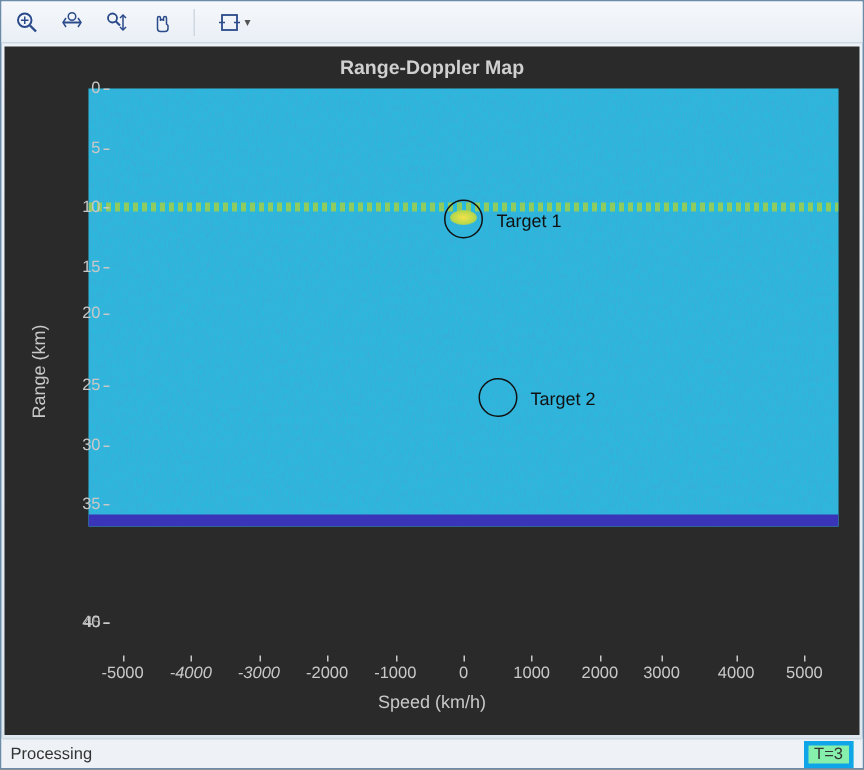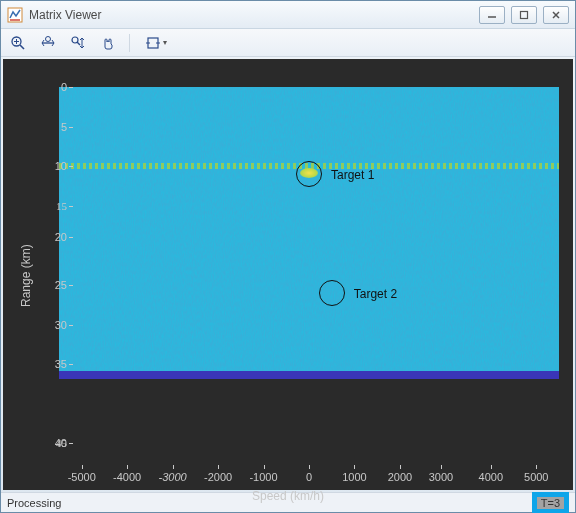--- a/index.html
+++ b/index.html
@@ -101,56 +101,28 @@
   .xlabel {
     position:absolute; color:#c8c8c8; font-size:12px;
     left: 50%; transform:translateX(-50%); top: 430px;
   }
   .statusbar {
     height: 20px; background: #eef2f7; border-top:1px solid #cfd8e2;
     display:flex; align-items:center; padding:0 6px; font-size:11px; color:#333;
   }
   .statusbar .sp { flex:1; }
   .statusbar .tbox {
-    border:5px solid #0ea5e9; background:#a3a3a3; padding:0 4px; font-size:11px;
+    border:3px solid #0ea5e9; background:#86efac; padding:0 4px; font-size:11px;
   }
 </style>
 </head>
 <body>
 
 <div class="window">
 
-  <div class="titlebar">
-    <span class="title-icon">
-      <svg viewBox="0 0 16 16" width="16" height="16">
-        <rect x="1" y="1" width="14" height="14" fill="#fff" stroke="#d08a3a"></rect>
-        <path d="M3 11 L6 5 L9 9 L13 3" stroke="#3a6fb0" stroke-width="1.5" fill="none"></path>
-        <path d="M3 13 L13 13" stroke="#d04a3a" stroke-width="1.5"></path>
-      </svg>
-    </span>
-    <span class="title">Matrix Viewer</span>
-    <div class="winbtns">
-      <div class="winbtn">
-        <svg width="10" height="10">
-            <line x1="1" y1="7" x2="9" y2="7" stroke="#555" stroke-width="1.5"></line>
-          </svg>
-      </div>
-      <div class="winbtn">
-        <svg width="10" height="10">
-            <rect x="1.5" y="1.5" width="7" height="7" fill="none" stroke="#555" stroke-width="1.2"></rect>
-          </svg>
-      </div>
-      <div class="winbtn">
-        <svg width="10" height="10">
-            <line x1="2" y1="2" x2="8" y2="8" stroke="#555" stroke-width="1.5"></line>
-            <line x1="8" y1="2" x2="2" y2="8" stroke="#555" stroke-width="1.5"></line>
-          </svg>
-      </div>
-    </div>
-  </div>
 
 
   <div class="toolbar">
     <div class="tbtn">
       <svg width="16" height="16">
           <circle cx="6.5" cy="6.5" r="4.5" fill="none" stroke="#2a4a8a" stroke-width="1.3"></circle>
           <line x1="10" y1="10" x2="14" y2="14" stroke="#2a4a8a" stroke-width="1.6"></line>
           <line x1="6.5" y1="4" x2="6.5" y2="9" stroke="#2a4a8a"></line>
           <line x1="4" y1="6.5" x2="9" y2="6.5" stroke="#2a4a8a"></line>
         </svg>
@@ -182,20 +154,21 @@
       <svg width="16" height="16">
           <rect x="3" y="3" width="10" height="10" fill="none" stroke="#2a4a8a" stroke-width="1.2"></rect>
           <line x1="1" y1="8" x2="5" y2="8" stroke="#2a4a8a"></line>
           <line x1="11" y1="8" x2="15" y2="8" stroke="#2a4a8a"></line>
         </svg>
       <span class="drop">▾</span>
     </div>
   </div>
 
   <div class="plot-outer">
+    <div class="plot-title">Range-Doppler Map</div>
     <div class="axes-wrap">
       <div class="axes">
         <div class="plot-surface">
           <svg class="noise" width="500" height="380" preserveAspectRatio="none">
             <defs>
               <filter id="n">
                   <feTurbulence type="fractalNoise" baseFrequency="0.9 0.25" numOctaves="2" stitchTiles="stitch"></feTurbulence>
               <feColorMatrix type="matrix" values="0 0 0 0 0.15  0 0 0 0 0.25  0 0 0 0 0.55  0 0 0 0.35 0"></feColorMatrix>
                 </filter>
             </defs>
@@ -207,31 +180,31 @@
           <div class="circle" id="c1" style="left: 250px; top: 87.0833px;"></div>
           <div class="ann" id="a1" style="left: 272px; top: 81.0833px;">Target 1</div>
           <div class="circle" id="c2" style="left: 272.727px; top: 205.833px;"></div>
           <div class="ann" id="a2" style="left: 294.727px; top: 199.833px;">Target 2</div>
         </div>
       </div>
       <div id="yticks">
           <div class="ytick" style="top: 28px;">0<span class="tick"></span></div>
           <div class="ytick" style="top: 67.5833px;">5<span class="tick"></span></div>
           <div class="ytick" style="top: 107.167px;">10<span class="tick"></span></div>
-          <div class="ytick" style="top: 146.75px; font-family: Liberation Serif, serif;">15<span class="tick"></span></div>
+          <div class="ytick" style="top: 146.75px;">15<span class="tick"></span></div>
           <div class="ytick" style="top: 178px;">20<span class="tick"></span></div>
           <div class="ytick" style="top: 225.917px;">25<span class="tick"></span></div>
           <div class="ytick" style="top: 265.5px;">30<span class="tick"></span></div>
           <div class="ytick" style="top: 305.083px;">35<span class="tick"></span></div>
           <div class="ytick" style="top: 344px; margin-top: 40px;">40<span class="tick"></span></div>
           <div class="ytick" style="top: 384.25px; font-family: Liberation Serif, serif;">45<span class="tick"></span></div>
         </div>
       <div id="xticks">
           <div class="xtick" style="left: 78.7273px;">-5000<span class="tick"></span></div>
-          <div class="xtick" style="left: 124.182px;">-4000<span class="tick"></span></div>
+          <div class="xtick" style="left: 124.182px; font-style: italic;">-4000<span class="tick"></span></div>
           <div class="xtick" style="left: 169.636px; font-style: italic;">-3000<span class="tick"></span></div>
           <div class="xtick" style="left: 215.091px;">-2000<span class="tick"></span></div>
           <div class="xtick" style="left: 260.545px;">-1000<span class="tick"></span></div>
           <div class="xtick" style="left: 306px;">0<span class="tick"></span></div>
           <div class="xtick" style="left: 351.455px;">1000<span class="tick"></span></div>
           <div class="xtick" style="left: 396.909px;">2000<span class="tick"></span></div>
           <div class="xtick" style="left: 438px;">3000<span class="tick"></span></div>
           <div class="xtick" style="left: 487.818px;">4000<span class="tick"></span></div>
           <div class="xtick" style="left: 533.273px;">5000<span class="tick"></span></div>
         </div>

